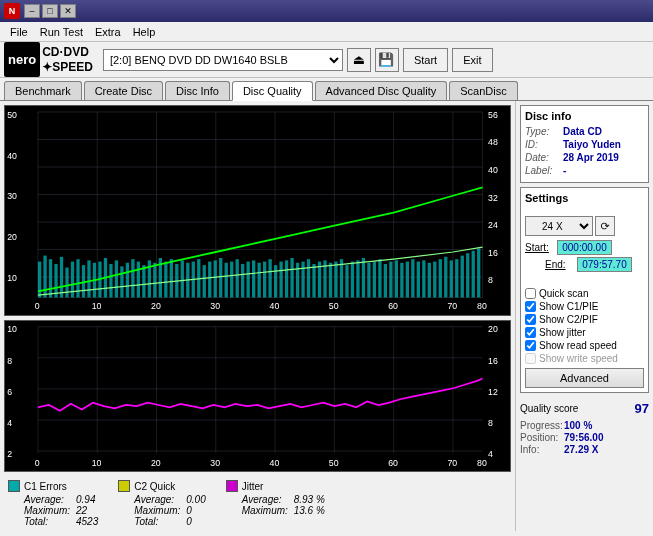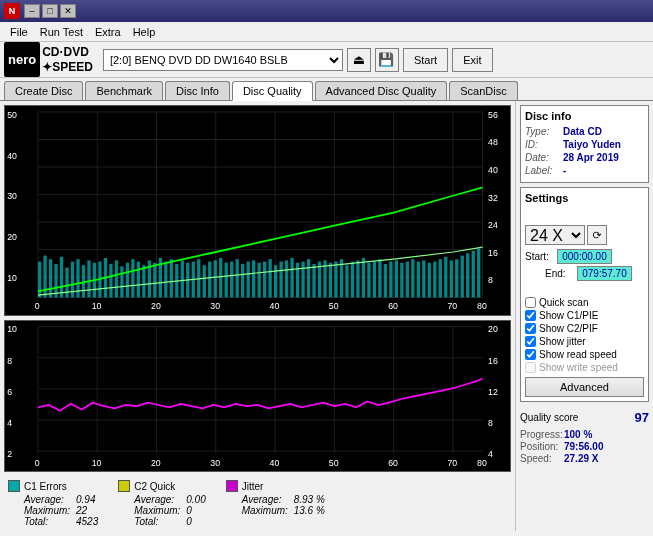--- a/index.html
+++ b/index.html
@@ -251,51 +251,53 @@
     }
 
     .settings-section {
       border: 1px solid #808080;
       background: white;
       padding: 4px;
     }
     .settings-title {
       font-weight: bold;
       font-size: 11px;
-      margin-bottom: 21px;
+      margin-bottom: 12px;
     }
     .settings-row {
       display: flex;
       align-items: center;
       gap: 2px;
       margin-bottom: 4px;
     }
     .speed-select {
       height: 20px;
-      font-size: 16px;
-      border: 1px solid #808080;
-      width: 60px;
+      font-size: 10px;
+      border: 1px solid #808080;
+      width: 68px;
+      padding-left: 12px;
     }
     .settings-icon-btn {
       width: 20px;
       height: 20px;
       border: 1px solid #808080;
       background: #f0f0f0;
       font-size: 11px;
       display: flex; align-items: center; justify-content: center;
       cursor: pointer;
     }
     .time-row {
       display: flex;
       align-items: center;
       margin-bottom: 2px;
       font-size: 10px;
     }
     .time-label {
       width: 32px;
+      text-decoration: underline;
     }
     .time-value {
       background: #5eead4;
       border: 1px solid #808080;
       padding: 1px 3px;
       font-size: 10px;
       color: #000099;
       min-width: 55px;
       text-align: center;
     }
@@ -383,22 +385,22 @@
   <select class="drive-select">
     <option>[2:0]  BENQ DVD DD DW1640 BSLB</option>
   </select>
   <div class="toolbar-icon-btn">⏏</div>
   <div class="toolbar-icon-btn">💾</div>
   <button class="toolbar-btn">Start</button>
   <button class="toolbar-btn">Exit</button>
 </div>
 
 <div class="tabs">
+  <div class="tab">Benchmark</div>
   <div class="tab">Create Disc</div>
-  <div class="tab">Benchmark</div>
   <div class="tab">Disc Info</div>
   <div class="tab active">Disc Quality</div>
   <div class="tab">Advanced Disc Quality</div>
   <div class="tab">ScanDisc</div>
 </div>
 
 <div class="main-content">
 
   <div class="charts-panel">
 
@@ -732,19 +734,19 @@
     <div class="progress-section">
       <div class="progress-row">
         <span class="progress-key">Progress:</span>
         <span class="progress-val">100 %</span>
       </div>
       <div class="progress-row">
         <span class="progress-key">Position:</span>
         <span class="progress-val">79:56.00</span>
       </div>
       <div class="progress-row">
-        <span class="progress-key">Speed:</span>
+        <span class="progress-key">Info:</span>
         <span class="progress-val">27.29 X</span>
       </div>
     </div>
 
   </div>
 </div>
 
 </body></html>

